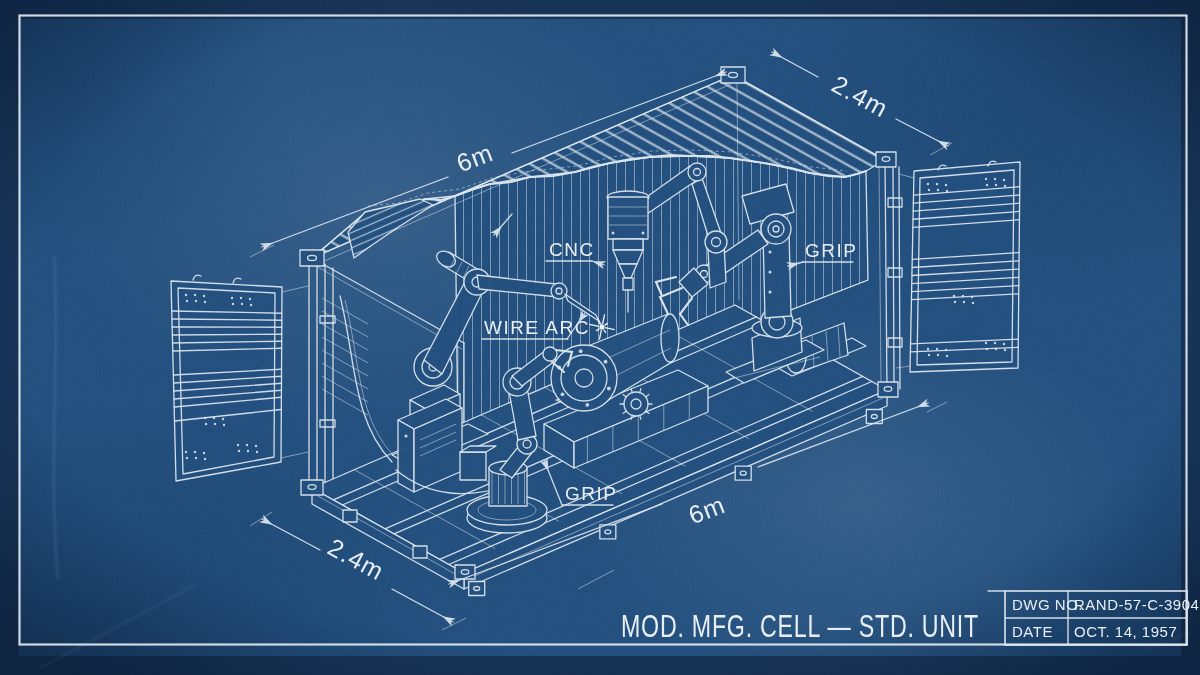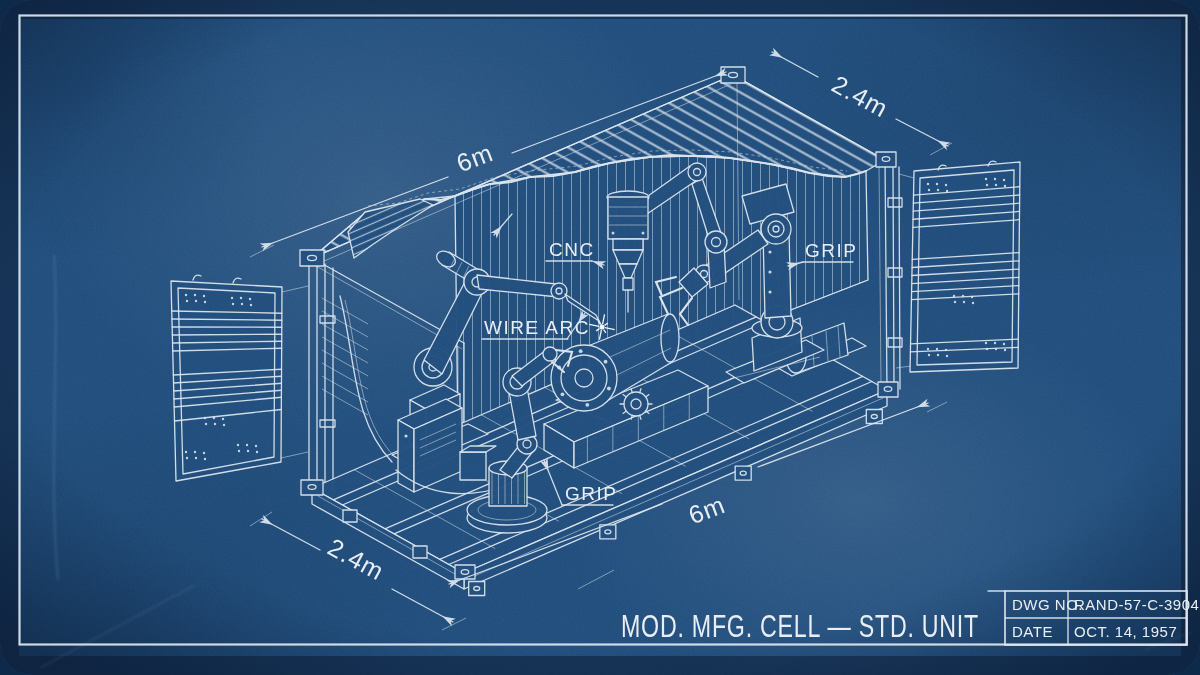--- a/index.html
+++ b/index.html
@@ -1,20 +1,20 @@
 <!DOCTYPE html>
 <html style="--paper: #1d4b7b; --paper-dark: #16395f; --line: #d9e3ec; --text: #e9eef4;"><head>
 <meta charset="utf-8">
 <style>
   :root{
     --paper:#1d4b7b; --paper-dark:#16395f; --line:#d9e3ec; --text:#e9eef4;
   }
   html,body{margin:0;padding:0;background:#0e2a4a;}
   .sheet{position:relative;width:1200px;height:675px;background:var(--paper);overflow:hidden;
-         font-family:"Liberation Sans", sans-serif;border-radius:32px;}
+         font-family:"Liberation Sans", sans-serif;}
   svg{display:block}
   .ln{stroke:var(--line);stroke-width:1.3;fill:none;stroke-linecap:round;stroke-linejoin:round;opacity:.95}
   .lnF{stroke:var(--line);stroke-width:1.3;fill:var(--paper);stroke-linejoin:round;opacity:.97}
   .thin{stroke:var(--line);stroke-width:.8;fill:none;opacity:.65}
   .thick{stroke:var(--line);stroke-width:2.1;fill:none;stroke-linecap:round}
   .dot{fill:var(--line);stroke:none;opacity:.9}
   .txt{fill:var(--text);font-family:"Liberation Sans", sans-serif;}
   .dim{font-size:25px;letter-spacing:1px;}
   .call{font-size:19px;letter-spacing:1.5px;}
   .tb{font-size:15px;letter-spacing:.5px;}

